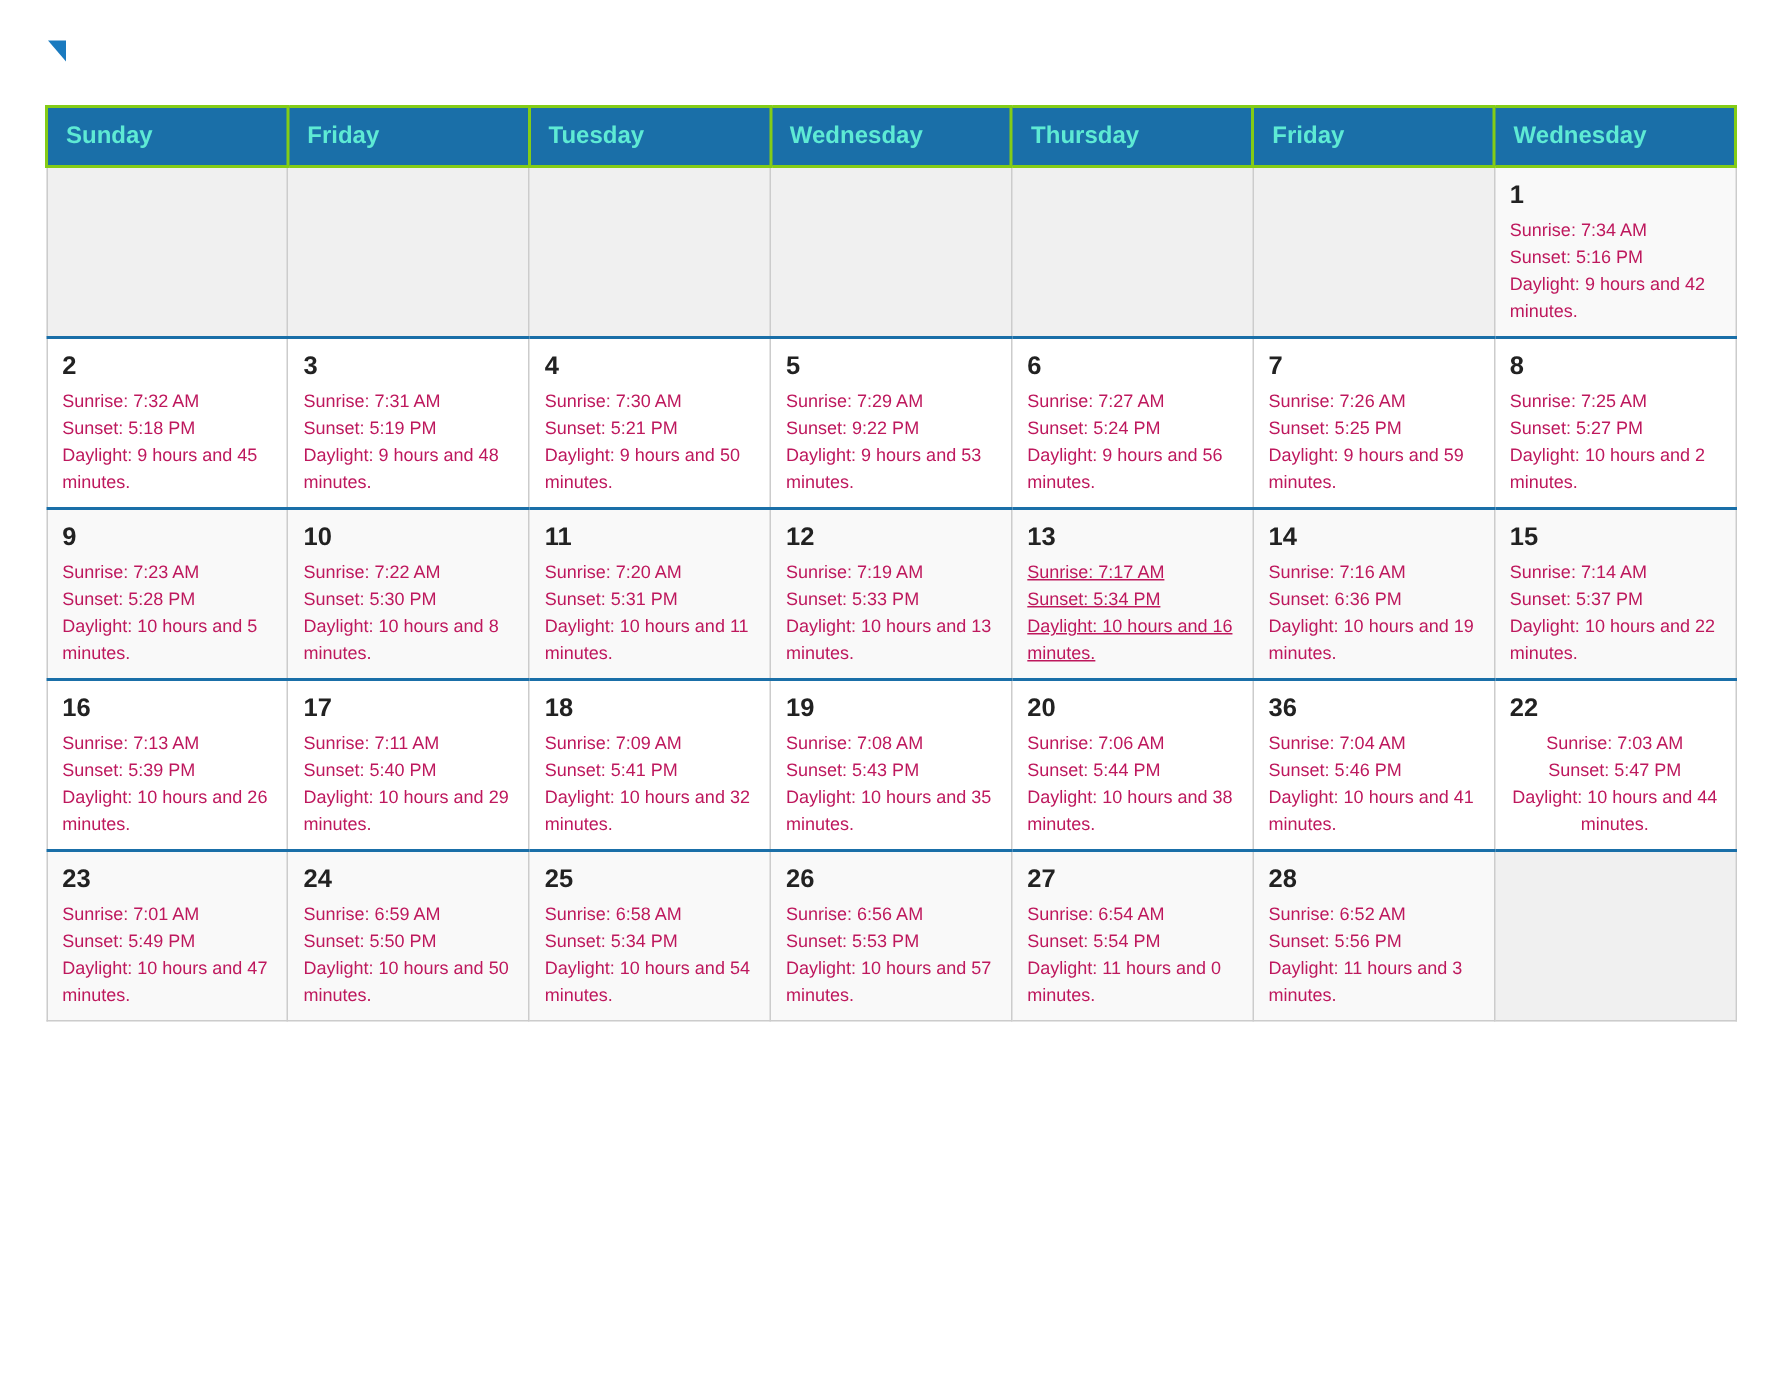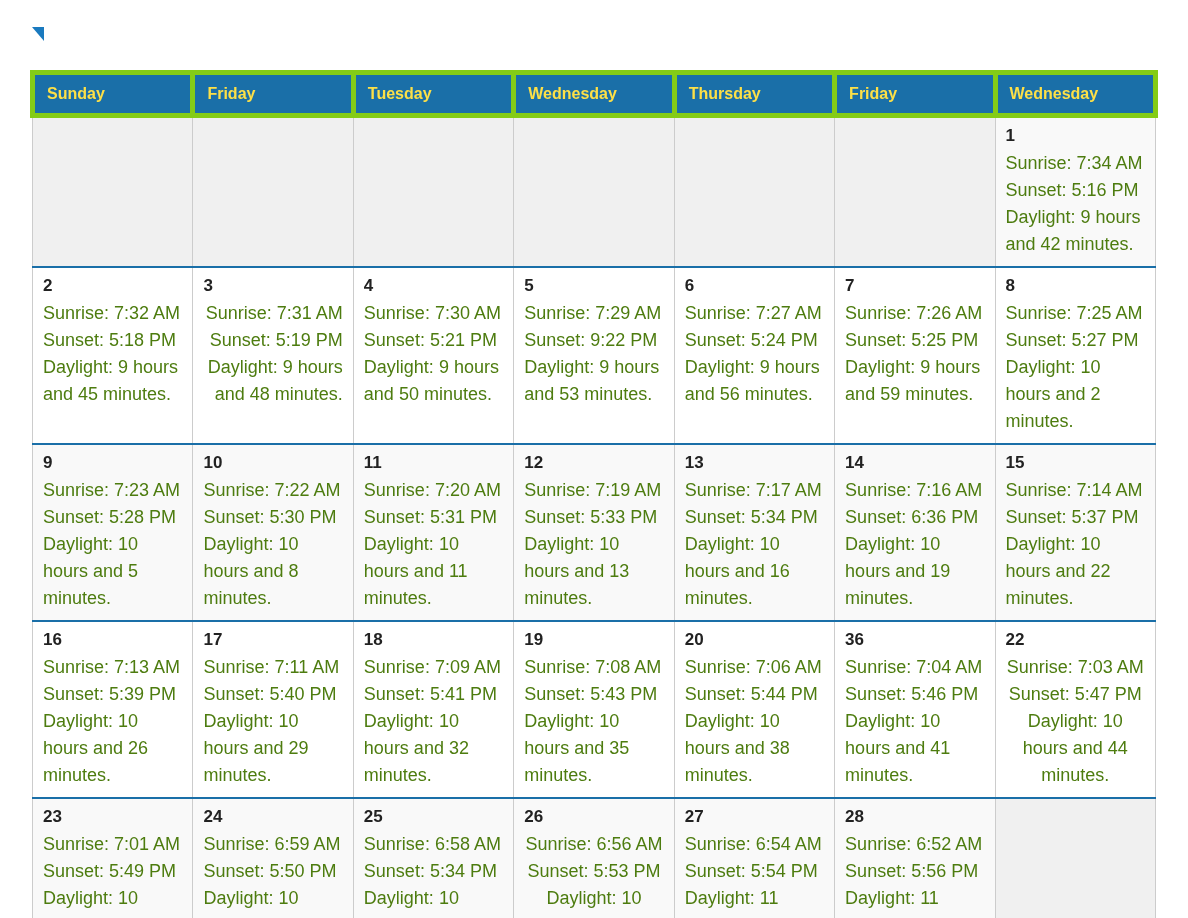--- a/index.html
+++ b/index.html
@@ -58,26 +58,26 @@
       font-size: 20px;
       color: #555;
       margin-top: 4px;
     }
     .calendar {
       width: 100%;
       border-collapse: collapse;
     }
     .calendar thead tr th {
       background: #1a6fa8;
-      color: #fde047;
+      color: #5eead4;
       font-size: 16px;
       font-weight: bold;
       padding: 10px 12px;
       text-align: left;
-      border: 5px solid #84cc16;
+      border: 2px solid #84cc16;
     }
     .calendar tbody tr td {
       border: 1px solid #ccc;
       vertical-align: top;
       padding: 8px 10px;
       width: calc(100% / 7);
       background: #fff;
       min-height: 110px;
     }
     .calendar tbody tr:nth-child(odd) td {
@@ -86,22 +86,22 @@
     .calendar tbody tr:nth-child(even) td {
       background: #fff;
     }
     .day-num {
       font-size: 17px;
       font-weight: bold;
       color: #222;
       margin-bottom: 4px;
     }
     .day-info {
-      font-size: 18px;
-      color: #4d7c0f;
+      font-size: 12px;
+      color: #be185d;
       line-height: 1.5;
     }
     .empty-cell {
       background: #f0f0f0 !important;
     }
     .row-divider td {
       border-top: 2px solid #1a6fa8 !important;
     }
   </style>
 </head>
@@ -149,21 +149,21 @@
       </tr>
       <tr class="row-divider">
         <td>
           <div class="day-num">2</div>
           <div class="day-info" style="white-space: pre-line;">Sunrise: 7:32 AM
 Sunset: 5:18 PM
 Daylight: 9 hours and 45 minutes.</div>
         </td>
         <td>
           <div class="day-num">3</div>
-          <div class="day-info" style="white-space: pre-line; text-align: right;">Sunrise: 7:31 AM
+          <div class="day-info" style="white-space: pre-line;">Sunrise: 7:31 AM
 Sunset: 5:19 PM
 Daylight: 9 hours and 48 minutes.</div>
         </td>
         <td>
           <div class="day-num">4</div>
           <div class="day-info" style="white-space: pre-line;">Sunrise: 7:30 AM
 Sunset: 5:21 PM
 Daylight: 9 hours and 50 minutes.</div>
         </td>
         <td>
@@ -211,21 +211,21 @@
 Daylight: 10 hours and 11 minutes.</div>
         </td>
         <td>
           <div class="day-num">12</div>
           <div class="day-info" style="white-space: pre-line;">Sunrise: 7:19 AM
 Sunset: 5:33 PM
 Daylight: 10 hours and 13 minutes.</div>
         </td>
         <td>
           <div class="day-num">13</div>
-          <div class="day-info" style="white-space: pre-line;">Sunrise: 7:17 AM
+          <div class="day-info" style="white-space: pre-line; text-decoration: underline;">Sunrise: 7:17 AM
 Sunset: 5:34 PM
 Daylight: 10 hours and 16 minutes.</div>
         </td>
         <td>
           <div class="day-num">14</div>
           <div class="day-info" style="white-space: pre-line;">Sunrise: 7:16 AM
 Sunset: 6:36 PM
 Daylight: 10 hours and 19 minutes.</div>
         </td>
         <td>
@@ -293,21 +293,21 @@
 Daylight: 10 hours and 50 minutes.</div>
         </td>
         <td>
           <div class="day-num">25</div>
           <div class="day-info" style="white-space: pre-line;">Sunrise: 6:58 AM
 Sunset: 5:34 PM
 Daylight: 10 hours and 54 minutes.</div>
         </td>
         <td>
           <div class="day-num">26</div>
-          <div class="day-info" style="white-space: pre-line; text-align: center;">Sunrise: 6:56 AM
+          <div class="day-info" style="white-space: pre-line;">Sunrise: 6:56 AM
 Sunset: 5:53 PM
 Daylight: 10 hours and 57 minutes.</div>
         </td>
         <td>
           <div class="day-num">27</div>
           <div class="day-info" style="white-space: pre-line;">Sunrise: 6:54 AM
 Sunset: 5:54 PM
 Daylight: 11 hours and 0 minutes.</div>
         </td>
         <td>

